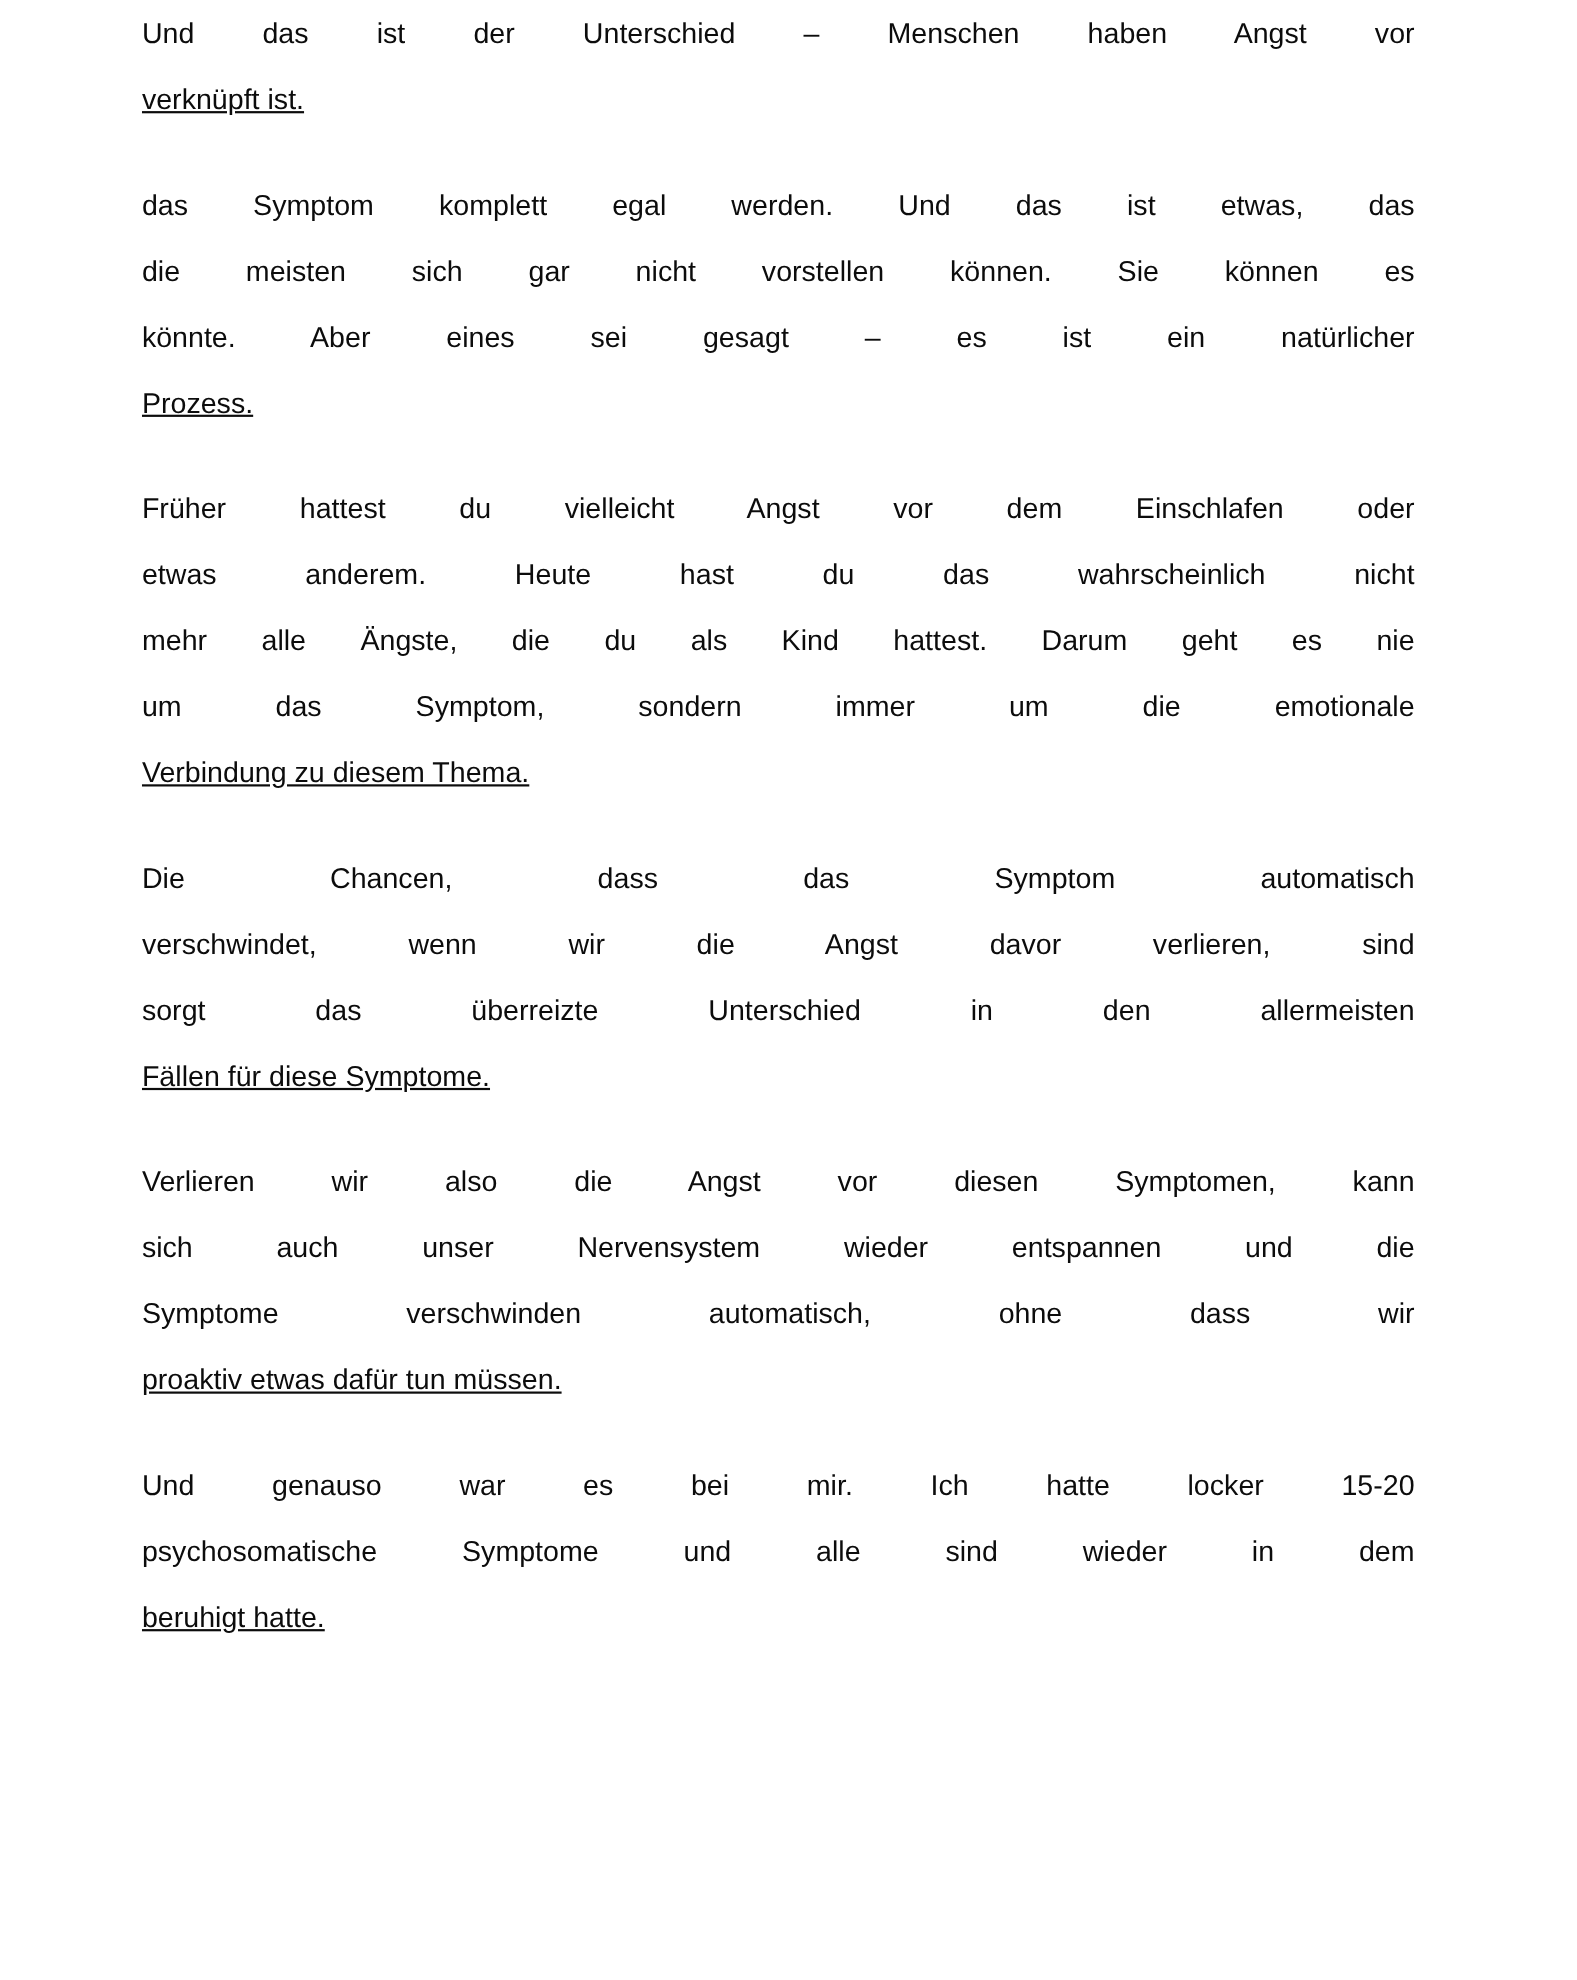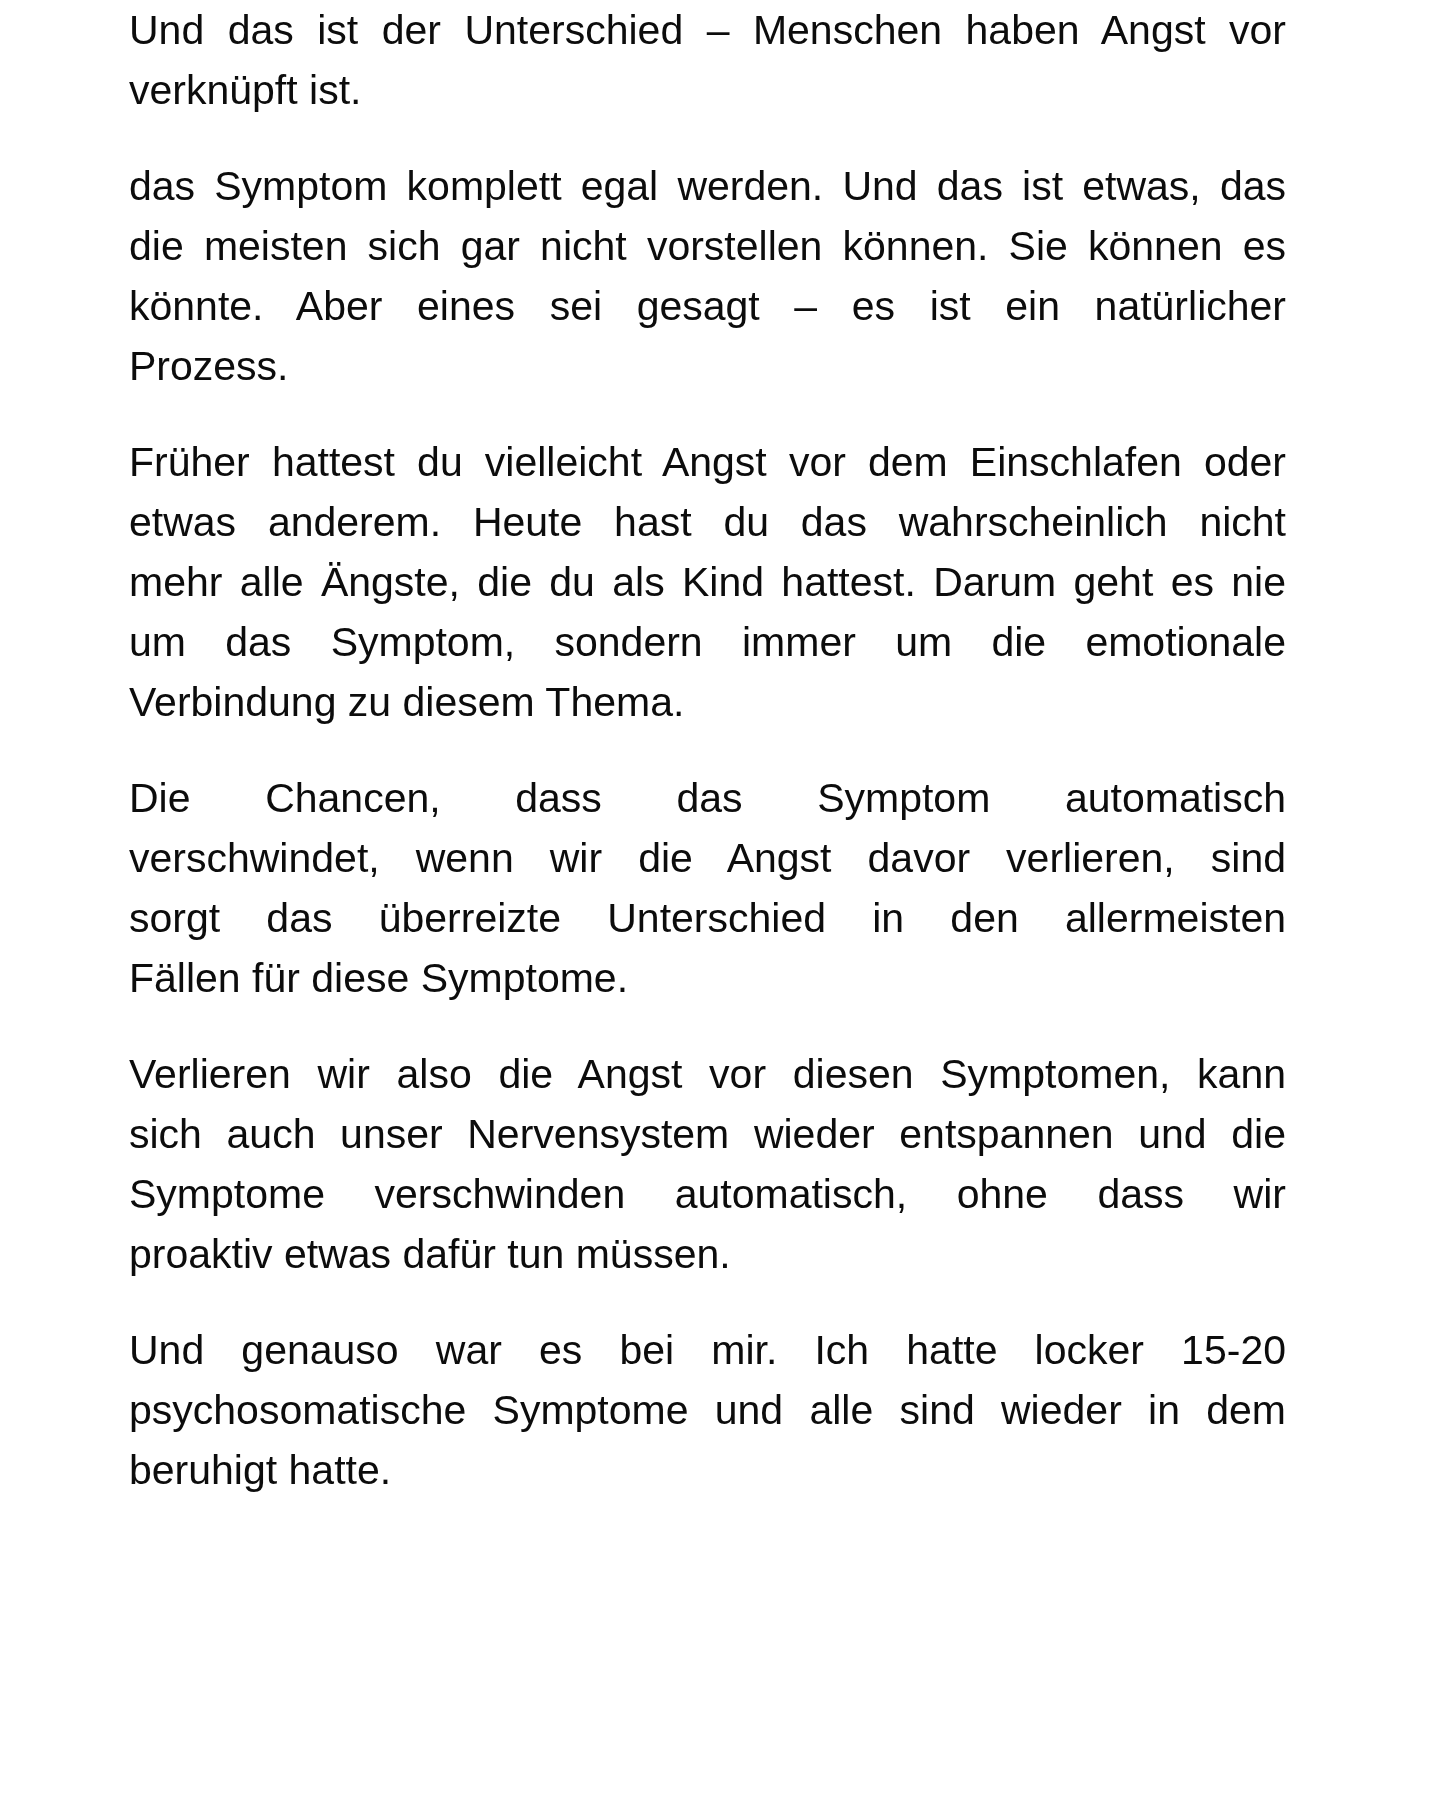--- a/index.html
+++ b/index.html
@@ -17,31 +17,32 @@
   .doc {
     padding: 0 148px 0 129px;
   }
   .para {
     margin: 0 0 36px 0;
   }
   .para:last-child {
     margin-bottom: 0;
   }
   .line {
-    font-size: 41px;
+    font-size: 26px;
     line-height: 60px;
     height: 60px;
     text-align: justify;
     text-align-last: justify;
     overflow: hidden;
     letter-spacing: 0px;
   }
   .line.lastline {
     text-align: center;
     text-align-last: left;
+    text-decoration: underline;
   }
   .bold {
     font-weight: normal;
   }
 </style>
 </head>
 <body>
 
 <div class="doc">
     <div class="para">

